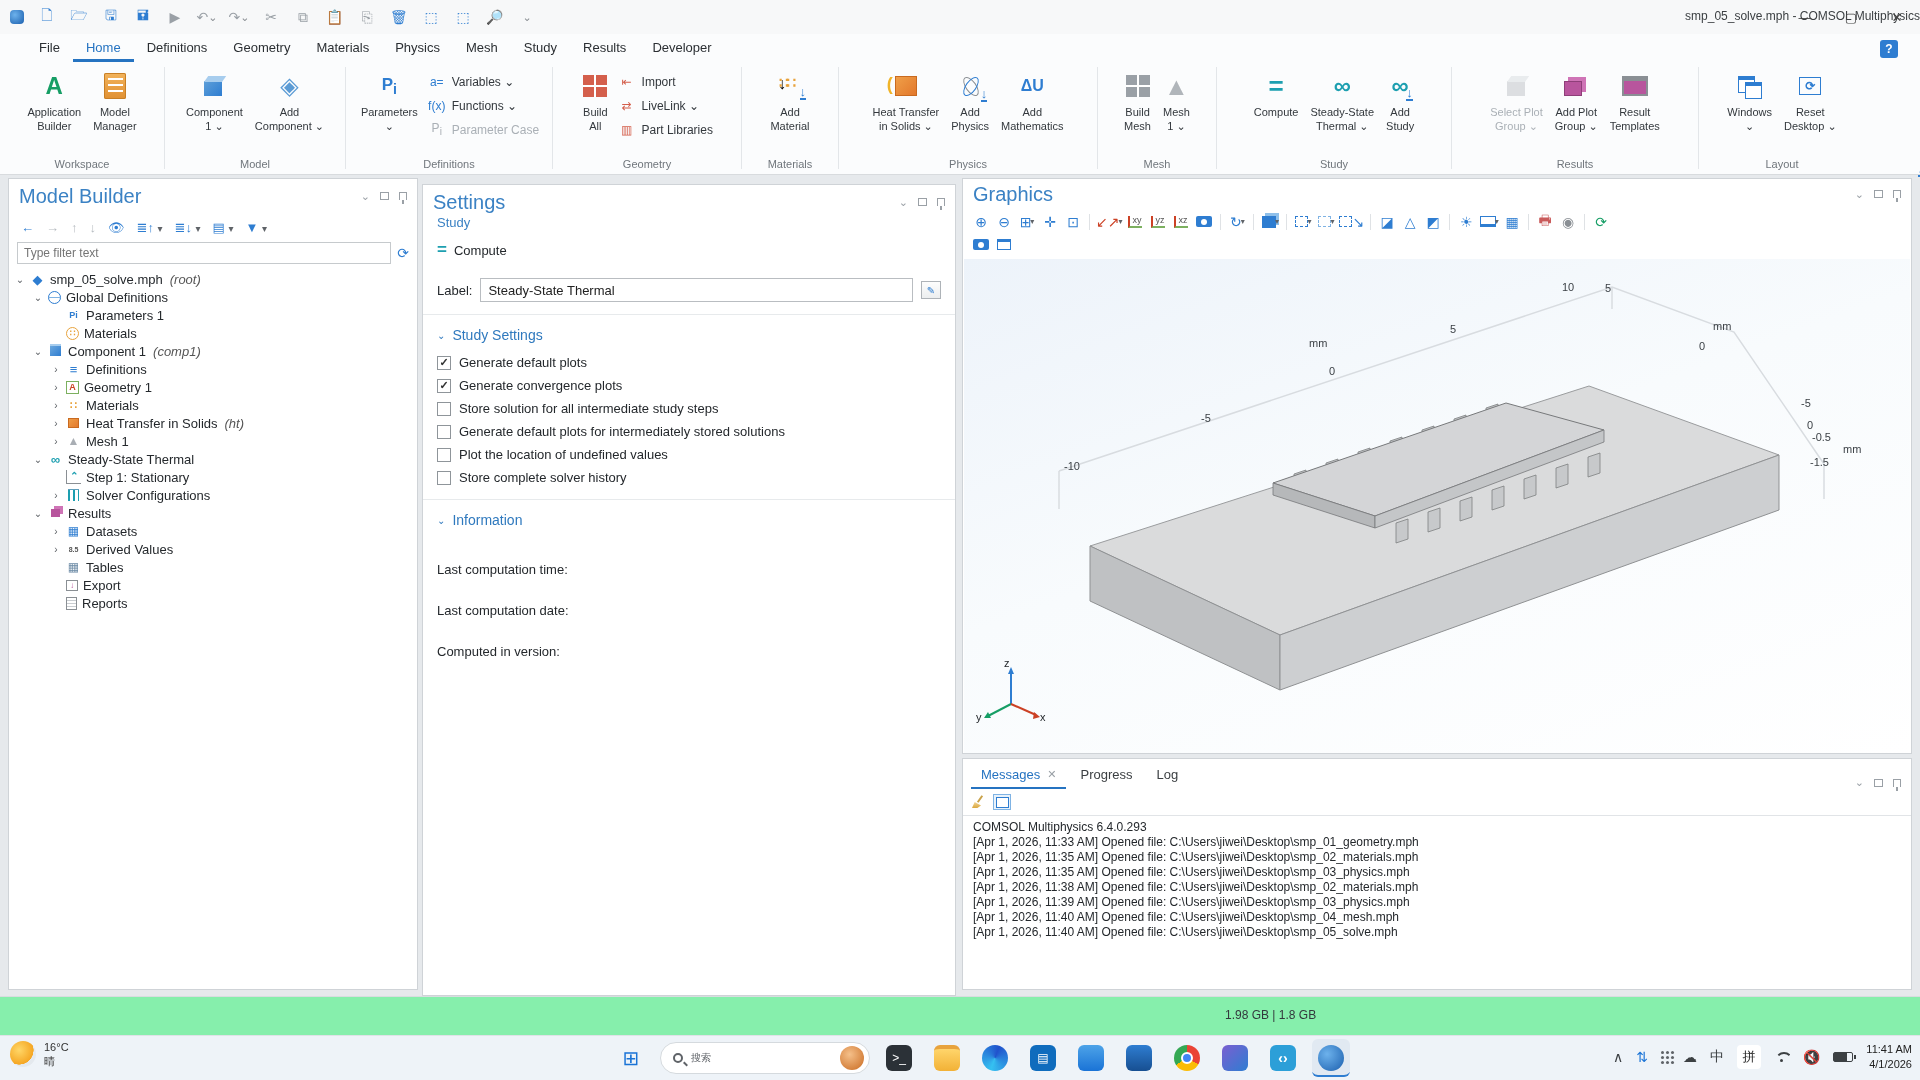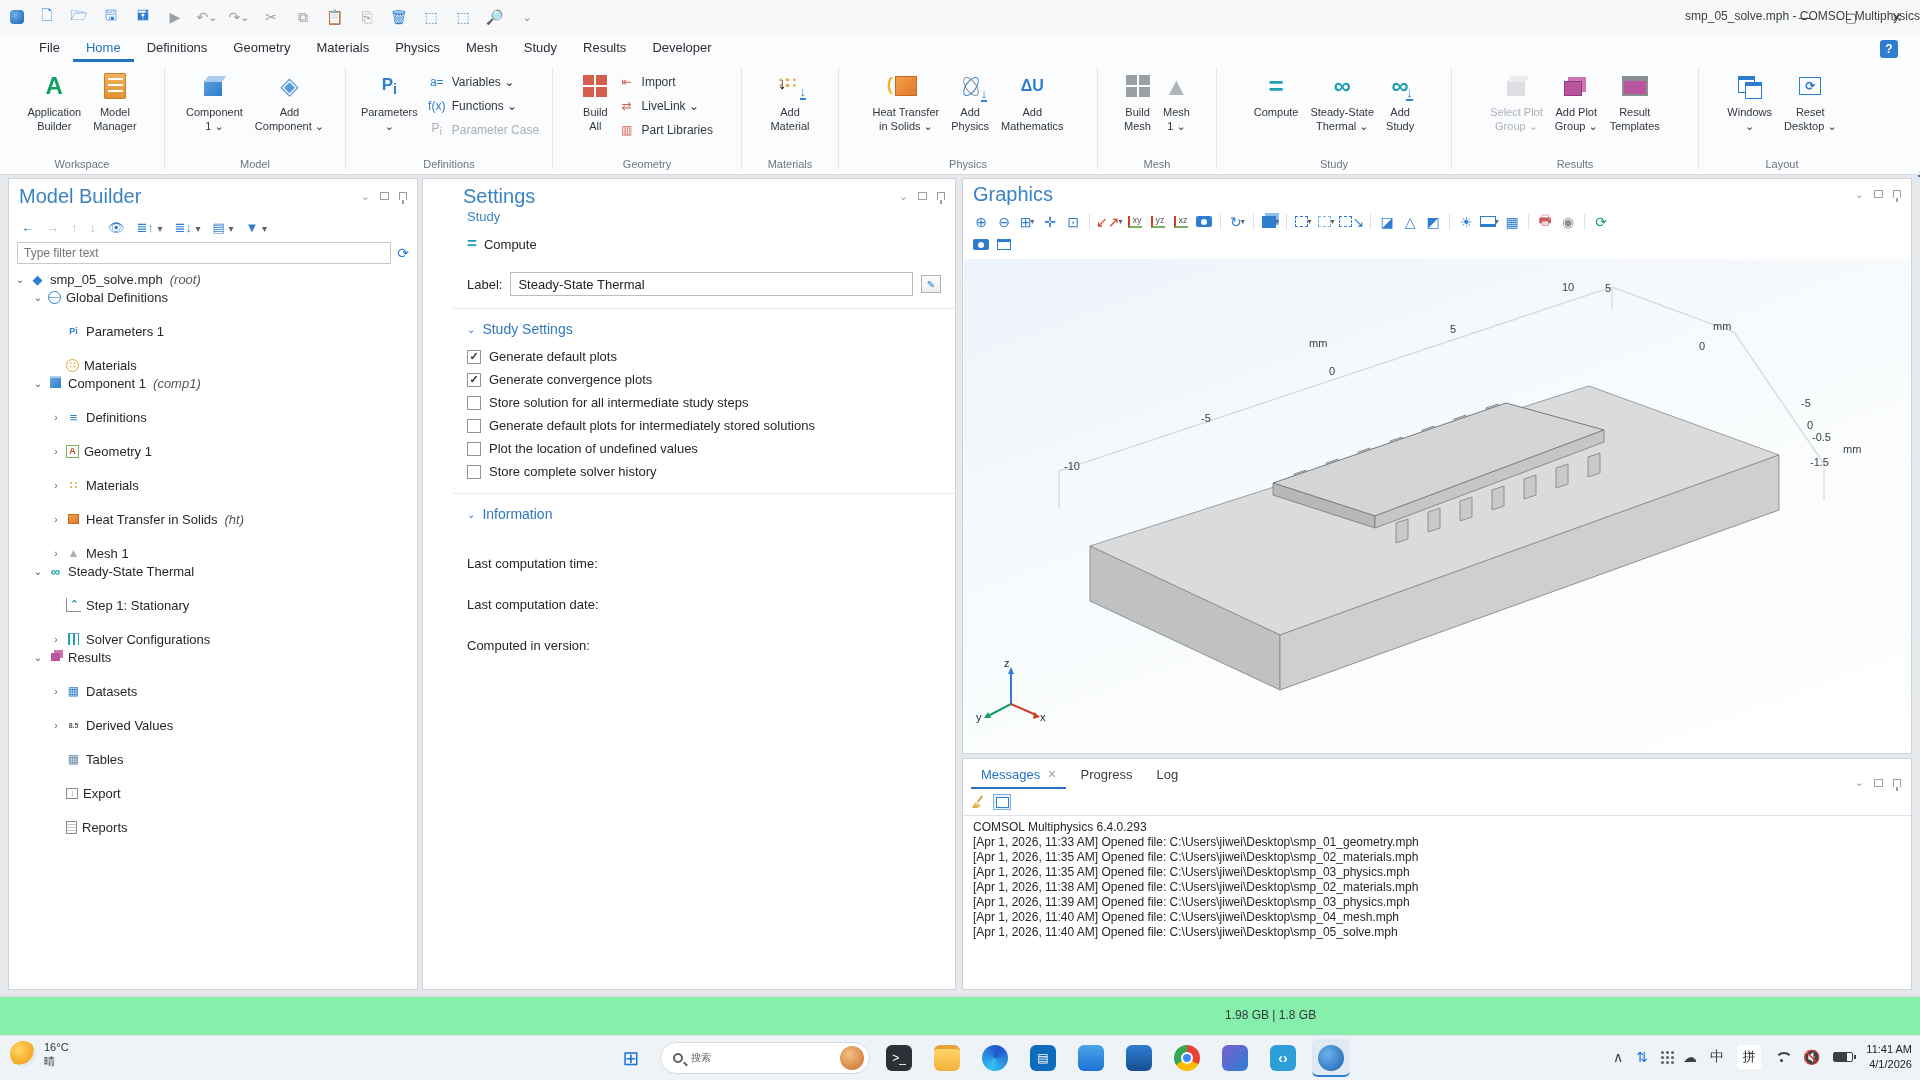--- a/index.html
+++ b/index.html
@@ -83,21 +83,21 @@
   #modelbuilder { left:8px; top:178px; width:410px; height:812px; }
   .mbtools { display:flex; align-items:center; gap:12px; padding:4px 12px 2px; color:#8a8f94; font-size:13px; height:26px; }
   .mbtools .t { color:#2e7dd1; }
   .mbtools .gray { color:#b6bbc0; }
   .filterrow { display:flex; align-items:center; padding:3px 8px; gap:6px; }
   #filter-input { flex:1; height:22px; border:1px solid #c6cacd; font-size:12px; padding:0 6px; color:#555; font-family:"Liberation Sans",sans-serif; }
   .refr { color:#2e7dd1; font-size:14px; }
   #tree { margin-top:3px;text-align:right; }
   .trow { display:flex; align-items:center; height:18px; font-size:13px; color:#24282c; gap:5px; padding-left:6px; }
   .trow[data-level="1"] { padding-left:24px; }
-  .trow[data-level="2"] { padding-left:42px;margin-top:16px; }
+  .trow[data-level="2"] { padding-left:42px; }
   .twisty { width:10px; font-size:10px; color:#5f6368; text-align:center; }
   .twisty::before { content:attr(data-expand); }
   .sfx { color:#555; font-style:italic; margin-left:2px; }
   .ticon { width:15px; height:14px; display:inline-flex; align-items:center; justify-content:center; position:relative; flex:none; }
   .ticon[data-icon="root"]::before { content:"◆"; color:#2e7dd1; font-size:13px; }
   .ticon[data-icon="globe"] { border:1.5px solid #2e7dd1; border-radius:50%; width:13px; height:13px;
      background:linear-gradient(0deg, transparent 44%, #7fb3e4 44% 56%, transparent 56%); }
   .ticon[data-icon="pi"]::before { content:"Pi"; font-size:9px; font-weight:bold; color:#2e7dd1; }
   .ticon[data-icon="mat-global"] { border:1.5px solid #e8a33d; border-radius:50%; width:13px; height:13px; }
   .ticon[data-icon="mat-global"]::before { content:"∷"; color:#e8a33d; font-size:9px; font-weight:bold; }
@@ -113,21 +113,21 @@
   .ticon[data-icon="stationary"]::before { content:"⌄"; color:#1d9fb0; font-weight:bold; font-size:10px; transform:rotate(180deg); margin-bottom:3px; }
   .ticon[data-icon="solver"]::before { content:""; width:11px; height:11px; background:repeating-linear-gradient(90deg,#1d9fb0 0 2px, transparent 2px 5px); border-top:1.5px solid #5f9dbb; }
   .ticon[data-icon="results"]::before { content:""; width:9px; height:8px; background:#b8559d; box-shadow:3px -3px 0 #cf74b6; }
   .ticon[data-icon="datasets"]::before { content:"▦"; color:#2e7dd1; font-size:12px; }
   .ticon[data-icon="derived"]::before { content:"8.5"; color:#555; font-size:7px; font-weight:bold; }
   .ticon[data-icon="tables"]::before { content:"▦"; color:#6b8aa5; font-size:12px; }
   .ticon[data-icon="export"] { border:1px solid #8a8f94; width:12px; height:11px; }
   .ticon[data-icon="export"]::before { content:"↓"; color:#b8559d; font-size:8px; font-weight:bold; }
   .ticon[data-icon="reports"] { border:1px solid #8a8f94; width:11px; height:13px; background:repeating-linear-gradient(#fff 0 2px, #c9cdd1 2px 3px); }
   
-  #settings { left:422px; top:178px; width:534px; height:812px;padding-left:30px; }
+  #settings { left:422px; top:184px; width:534px; height:812px; }
   .s-sub { font-size:13px; color:#3b82c4; padding:0 14px; margin-top:-4px; }
   .s-compute { display:flex; align-items:center; gap:7px; font-size:13px; color:#24282c; padding:10px 14px 8px; }
   .s-compute .eq { color:#1d9fb0; font-weight:bold; font-size:17px; }
   .s-labelrow { display:flex; align-items:center; gap:8px; padding:10px 14px 12px; font-size:13px; color:#24282c; border-bottom:1px solid #e7eaec; }
   #label-input { flex:1; height:24px; border:1px solid #b9bdc1; font-size:13px; padding:0 7px; color:#222; font-family:"Liberation Sans",sans-serif; }
   .s-editico { width:20px; height:18px; border:1px solid #aeb3b8; background:linear-gradient(#fdfdfd,#eceeef); display:flex; align-items:center; justify-content:center; font-size:10px; color:#2e7dd1; }
   .s-section { display:flex; align-items:center; gap:7px; font-size:14px; color:#2f79be; padding:12px 14px 8px; }
   .s-section .sc { font-size:10px; color:#2f79be; }
   .cbrow { display:flex; align-items:center; gap:8px; font-size:13px; color:#24282c; padding:4px 14px; }
   .cbox { width:14px; height:14px; border:1px solid #8f959a; background:#fff; display:flex; align-items:center; justify-content:center; font-size:11px; color:#333; flex:none; }

